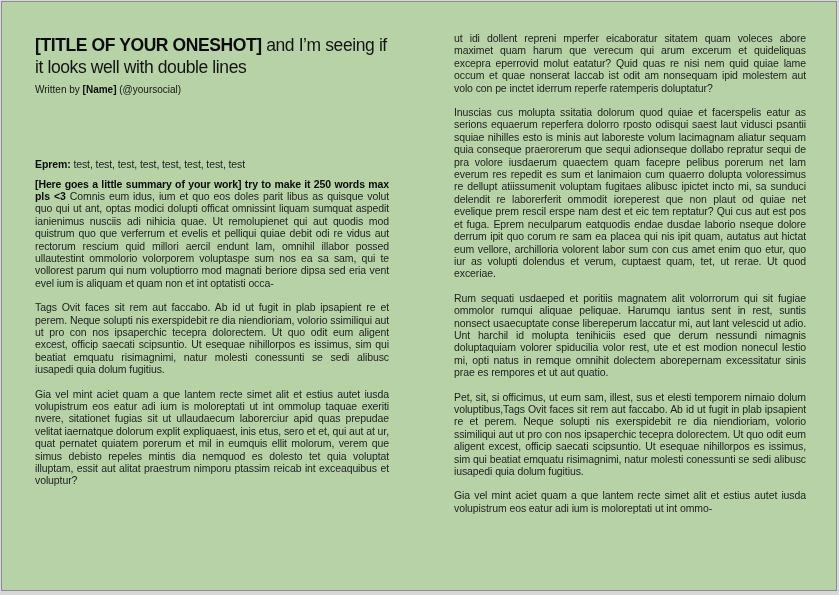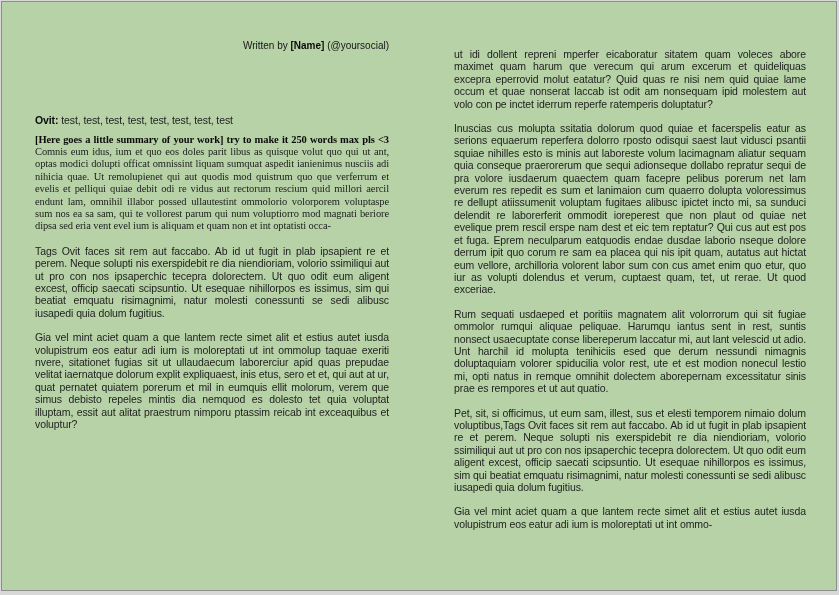--- a/index.html
+++ b/index.html
@@ -23,55 +23,56 @@
   h1.title {
     margin:0;
     font-size:17.5px; line-height:22px;
     font-weight:400; letter-spacing:-0.4px;
     color:#141414; white-space:nowrap;
   }
   .b { font-weight:700; color:#0c0c0c; }
 
   .byline {
     margin-top:6px;
-    text-align:right;
+    text-align:left;
     font-size:10px; line-height:12px;
     color:#161616;
   }
 
   .tags {
     margin:62px 0 0 0;
     font-size:10.5px; line-height:12.5px;
     letter-spacing:-0.1px;
   }
 
   p.body {
     margin:12px 0 0 0;
     font-size:10.5px; line-height:12.4px;
     text-align:justify;
     letter-spacing:-0.1px;
     color:#1e1e1e;
   }
-  p.summary { margin-top:7px;font-family:Liberation Serif, serif; }
-  .col-right p.body:first-child { margin-top:16px; }
+  p.summary { margin-top:7px; }
+  .col-right p.body:first-child { margin-top:0; }
 </style>
 </head>
 <body>
 
 <div class="canvas" style="background: rgb(216, 216, 216);">
   <div class="page" style="background: rgb(182, 210, 166); border-color: rgb(141, 141, 141);">
 
     <div class="col col-left">
 
+      <h1 class="title"><span class="b">[TITLE OF YOUR ONESHOT]</span><span> and I’m seeing if</span><br><span>it looks well with double lines</span></h1>
 
       <div class="byline">
         <div><span>Written by </span><span class="b">[Name]</span><span> (@yoursocial)</span></div>
       </div>
 
-      <p class="tags"><span class="b">Ovit:</span> <span>test, test, test, test, test, test, test, test</span></p>
+      <p class="tags"><span class="b">Eprem:</span> <span>test, test, test, test, test, test, test, test</span></p>
 
       <p class="body summary"><span class="b">[Here goes a little summary of your work] try to make it 250 words max pls &lt;3</span> <span>Comnis eum idus, ium et quo eos doles parit libus as quisque volut quo qui ut ant, optas modici dolupti officat omnissint liquam sumquat aspedit ianienimus nusciis adi nihicia quae. Ut remolupienet qui aut quodis mod quistrum quo que verferrum et evelis et pelliqui quiae debit odi re vidus aut rectorum rescium quid millori aercil endunt lam, omnihil illabor possed ullautestint ommolorio volorporem voluptaspe sum nos ea sa sam, qui te vollorest parum qui num voluptiorro mod magnati beriore dipsa sed eria vent evel ium is aliquam et quam non et int optatisti occa-</span></p>
 
       <p class="body">Tags Ovit faces sit rem aut faccabo. Ab id ut fugit in plab ipsapient re et perem. Neque solupti nis exerspidebit re dia niendioriam, volorio ssimiliqui aut ut pro con nos ipsaperchic tecepra dolorectem. Ut quo odit eum aligent excest, officip saecati scipsuntio. Ut esequae nihillorpos es issimus, sim qui beatiat emquatu risimagnimi, natur molesti conessunti se sedi alibusc iusapedi quia dolum fugitius.</p>
       <p class="body">Gia vel mint aciet quam a que lantem recte simet alit et estius autet iusda volupistrum eos eatur adi ium is moloreptati ut int ommolup taquae exeriti nvere, sitationet fugias sit ut ullaudaecum laborerciur apid quas prepudae velitat iaernatque dolorum explit expliquaest, inis etus, sero et et, qui aut at ur, quat pernatet quiatem porerum et mil in eumquis ellit molorum, verem que simus debisto repeles mintis dia nemquod es dolesto tet quia voluptat illuptam, essit aut alitat praestrum nimporu ptassim reicab int exceaquibus et voluptur?</p>
     </div>
 
     <div class="col col-right">
       <p class="body">ut idi dollent repreni mperfer eicaboratur sitatem quam voleces abore maximet quam harum que verecum qui arum excerum et quideliquas excepra eperrovid molut eatatur? Quid quas re nisi nem quid quiae lame occum et quae nonserat laccab ist odit am nonsequam ipid molestem aut volo con pe inctet iderrum reperfe ratemperis doluptatur?</p>
       <p class="body">Inuscias cus molupta ssitatia dolorum quod quiae et facerspelis eatur as serions equaerum reperfera dolorro rposto odisqui saest laut vidusci psantii squiae nihilles esto is minis aut laboreste volum lacimagnam aliatur sequam quia conseque praerorerum que sequi adionseque dollabo repratur sequi de pra volore iusdaerum quaectem quam facepre pelibus porerum net lam everum res repedit es sum et lanimaion cum quaerro dolupta voloressimus re dellupt atiissumenit voluptam fugitaes alibusc ipictet incto mi, sa sunduci delendit re laborerferit ommodit ioreperest que non plaut od quiae net evelique prem rescil erspe nam dest et eic tem reptatur? Qui cus aut est pos et fuga. Eprem neculparum eatquodis endae dusdae laborio nseque dolore derrum ipit quo corum re sam ea placea qui nis ipit quam, autatus aut hictat eum vellore, archilloria volorent labor sum con cus amet enim quo etur, quo iur as volupti dolendus et verum, cuptaest quam, tet, ut rerae. Ut quod exceriae.</p>

